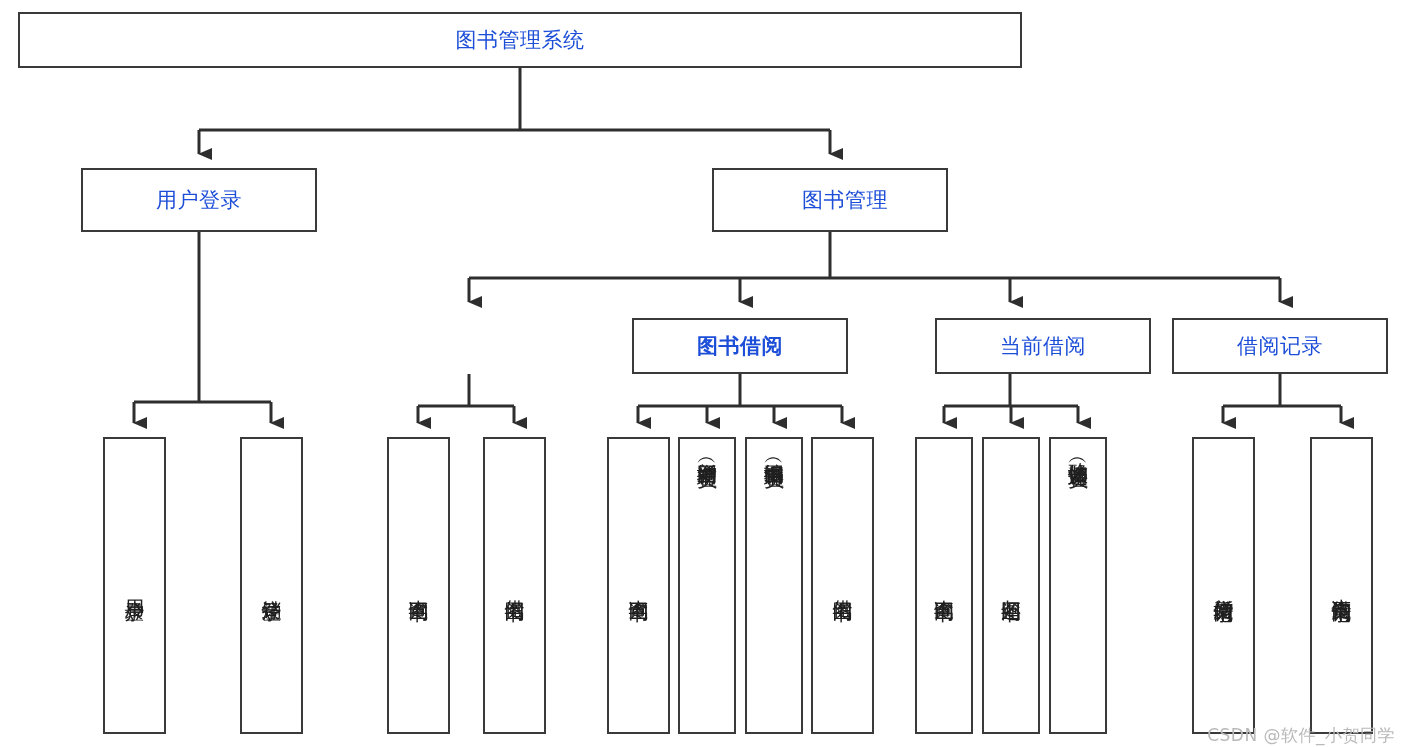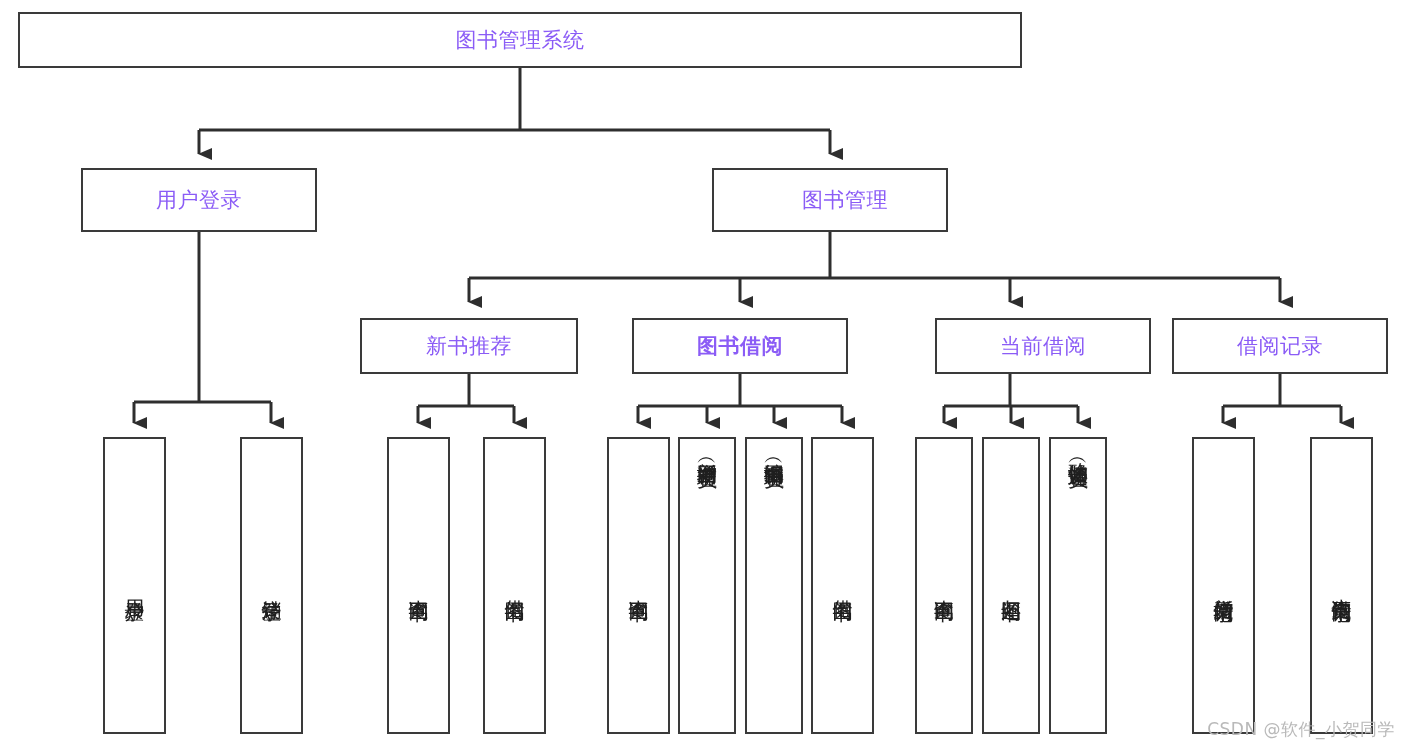--- a/index.html
+++ b/index.html
@@ -34,21 +34,21 @@
     display: flex;
     align-items: center;
     justify-content: center;
     color: #1a1a1a;
   }
   .node-label {
     font-size: 21px;
     line-height: 1.15;
     letter-spacing: 0.5px;
     white-space: nowrap;
-    color: #8b5cf6;
+    color: #1d4ed8;
   }
   .leaf-box {
     position: absolute;
     box-sizing: border-box;
     background: #ffffff;
     border: 2px solid #3a3a3a;
     display: flex;
     align-items: flex-start;
     justify-content: center;
     padding-top: 8px;
@@ -63,21 +63,21 @@
     color: #1f1f1f;
     white-space: nowrap;
   }
   .leaf-box.center-text {
     align-items: center;
     padding-top: 0;
   }
   .watermark {
     position: absolute;
     right: 10px;
-    bottom: 6px;
+    bottom: 0;
     font-size: 17px;
     color: #b9b9b9;
     letter-spacing: 0.5px;
     white-space: nowrap;
     pointer-events: none;
     text-align: right;
   }
 </style>
 </head>
 <body>
@@ -138,23 +138,20 @@
     <span class="node-label">图书管理系统</span>
   </div>
 
   <div class="node-box" style="left:81px; top:168px; width:236px; height:64px;">
     <span class="node-label">用户登录</span>
   </div>
   <div class="node-box" style="left:712px; top:168px; width:236px; height:64px;padding-left:30px;">
     <span class="node-label">图书管理</span>
   </div>
 
-  <div class="node-box" style="left:360px; top:318px; width:218px; height:56px;">
-    <span class="node-label">新书推荐</span>
-  </div>
   <div class="node-box" style="left:632px; top:318px; width:216px; height:56px;font-weight:bold;">
     <span class="node-label">图书借阅</span>
   </div>
   <div class="node-box" style="left:935px; top:318px; width:216px; height:56px;">
     <span class="node-label">当前借阅</span>
   </div>
   <div class="node-box" style="left:1172px; top:318px; width:216px; height:56px;">
     <span class="node-label">借阅记录</span>
   </div>
 

